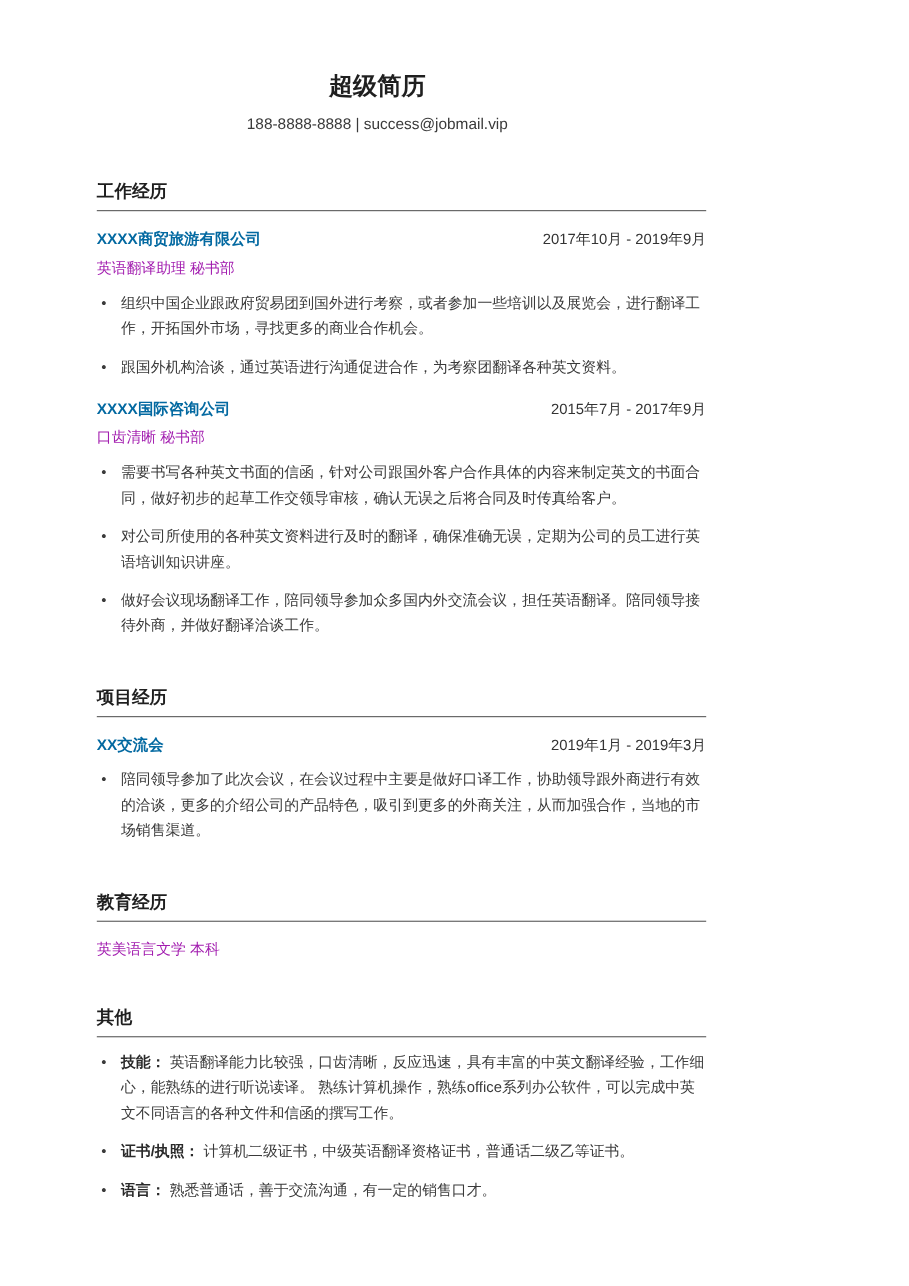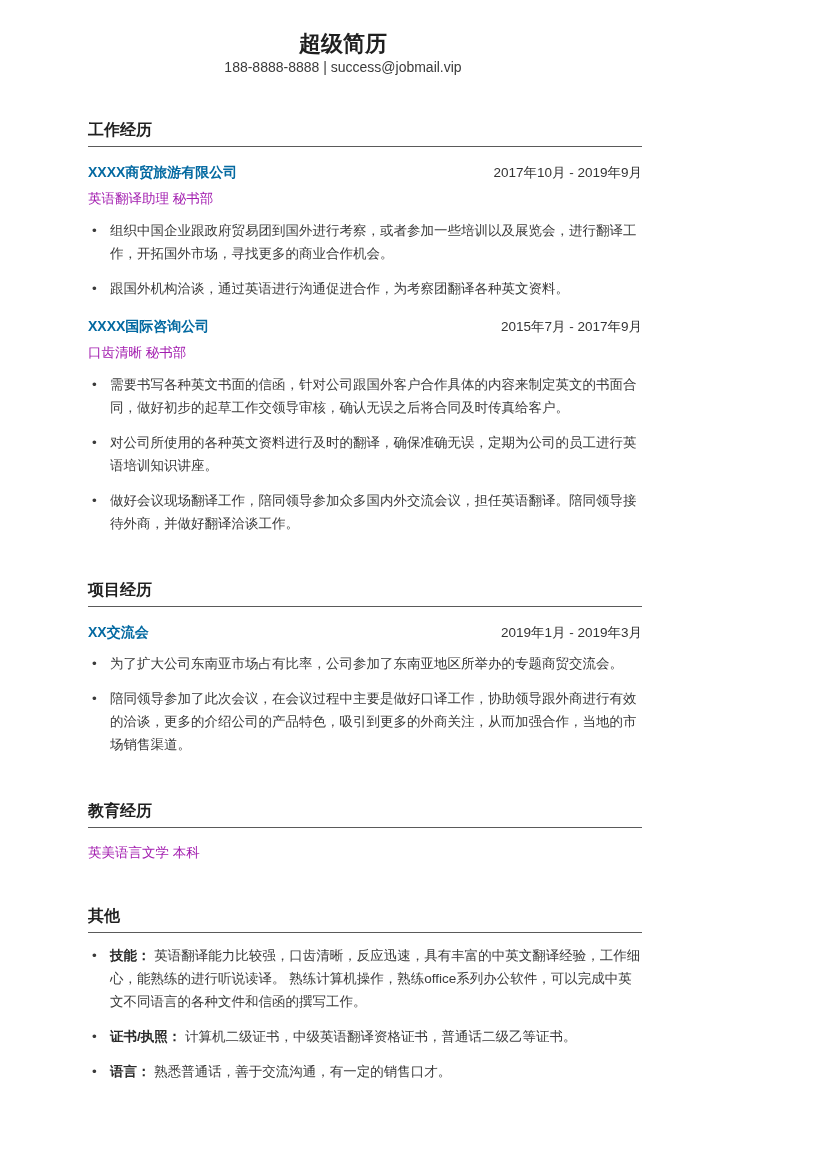--- a/index.html
+++ b/index.html
@@ -8,31 +8,32 @@
     height: 1169px;
     background: #ffffff;
     font-family: "Liberation Sans", "DejaVu Sans", sans-serif;
     color: #3a3a3a;
     overflow: hidden;
   }
   .page {
     box-sizing: border-box;
     width: 686px;
     height: 1169px;
-    padding: 30px 44px 30px 44px;
+    padding: 64px 44px 30px 44px;
   }
   .resume-header { text-align: center; }
   .page-title {
     font-size: 22px;
     font-weight: bold;
     color: #1f1f1f;
     line-height: 1.25;
     margin: 0;
   }
   .contact-line {
+    margin-top: 11px;
     font-size: 14px;
     color: #3a3a3a;
     line-height: 1.3;
   }
   .section { margin-top: 44px; margin-left: 44px; }
   .section:first-of-type { margin-top: 47px; }
   .section-heading {
     font-size: 16px;
     font-weight: bold;
     color: #1f1f1f;
@@ -136,21 +137,20 @@
   <div class="section">
     <h2 class="section-heading">项目经历</h2>
     <hr class="section-divider">
 
     <div class="entry">
       <div class="entry-head">
         <span class="entry-name">XX交流会</span>
         <span class="entry-date">2019年1月 - 2019年3月</span>
       </div>
       <ul class="bullet-list">
-        <li>为了扩大公司东南亚市场占有比率，公司参加了东南亚地区所举办的专题商贸交流会。</li>
         <li>陪同领导参加了此次会议，在会议过程中主要是做好口译工作，协助领导跟外商进行有效的洽谈，更多的介绍公司的产品特色，吸引到更多的外商关注，从而加强合作，当地的市场销售渠道。</li>
       </ul>
     </div>
   </div>
 
   <div class="section">
     <h2 class="section-heading">教育经历</h2>
     <hr class="section-divider">
 
     <div class="entry">

